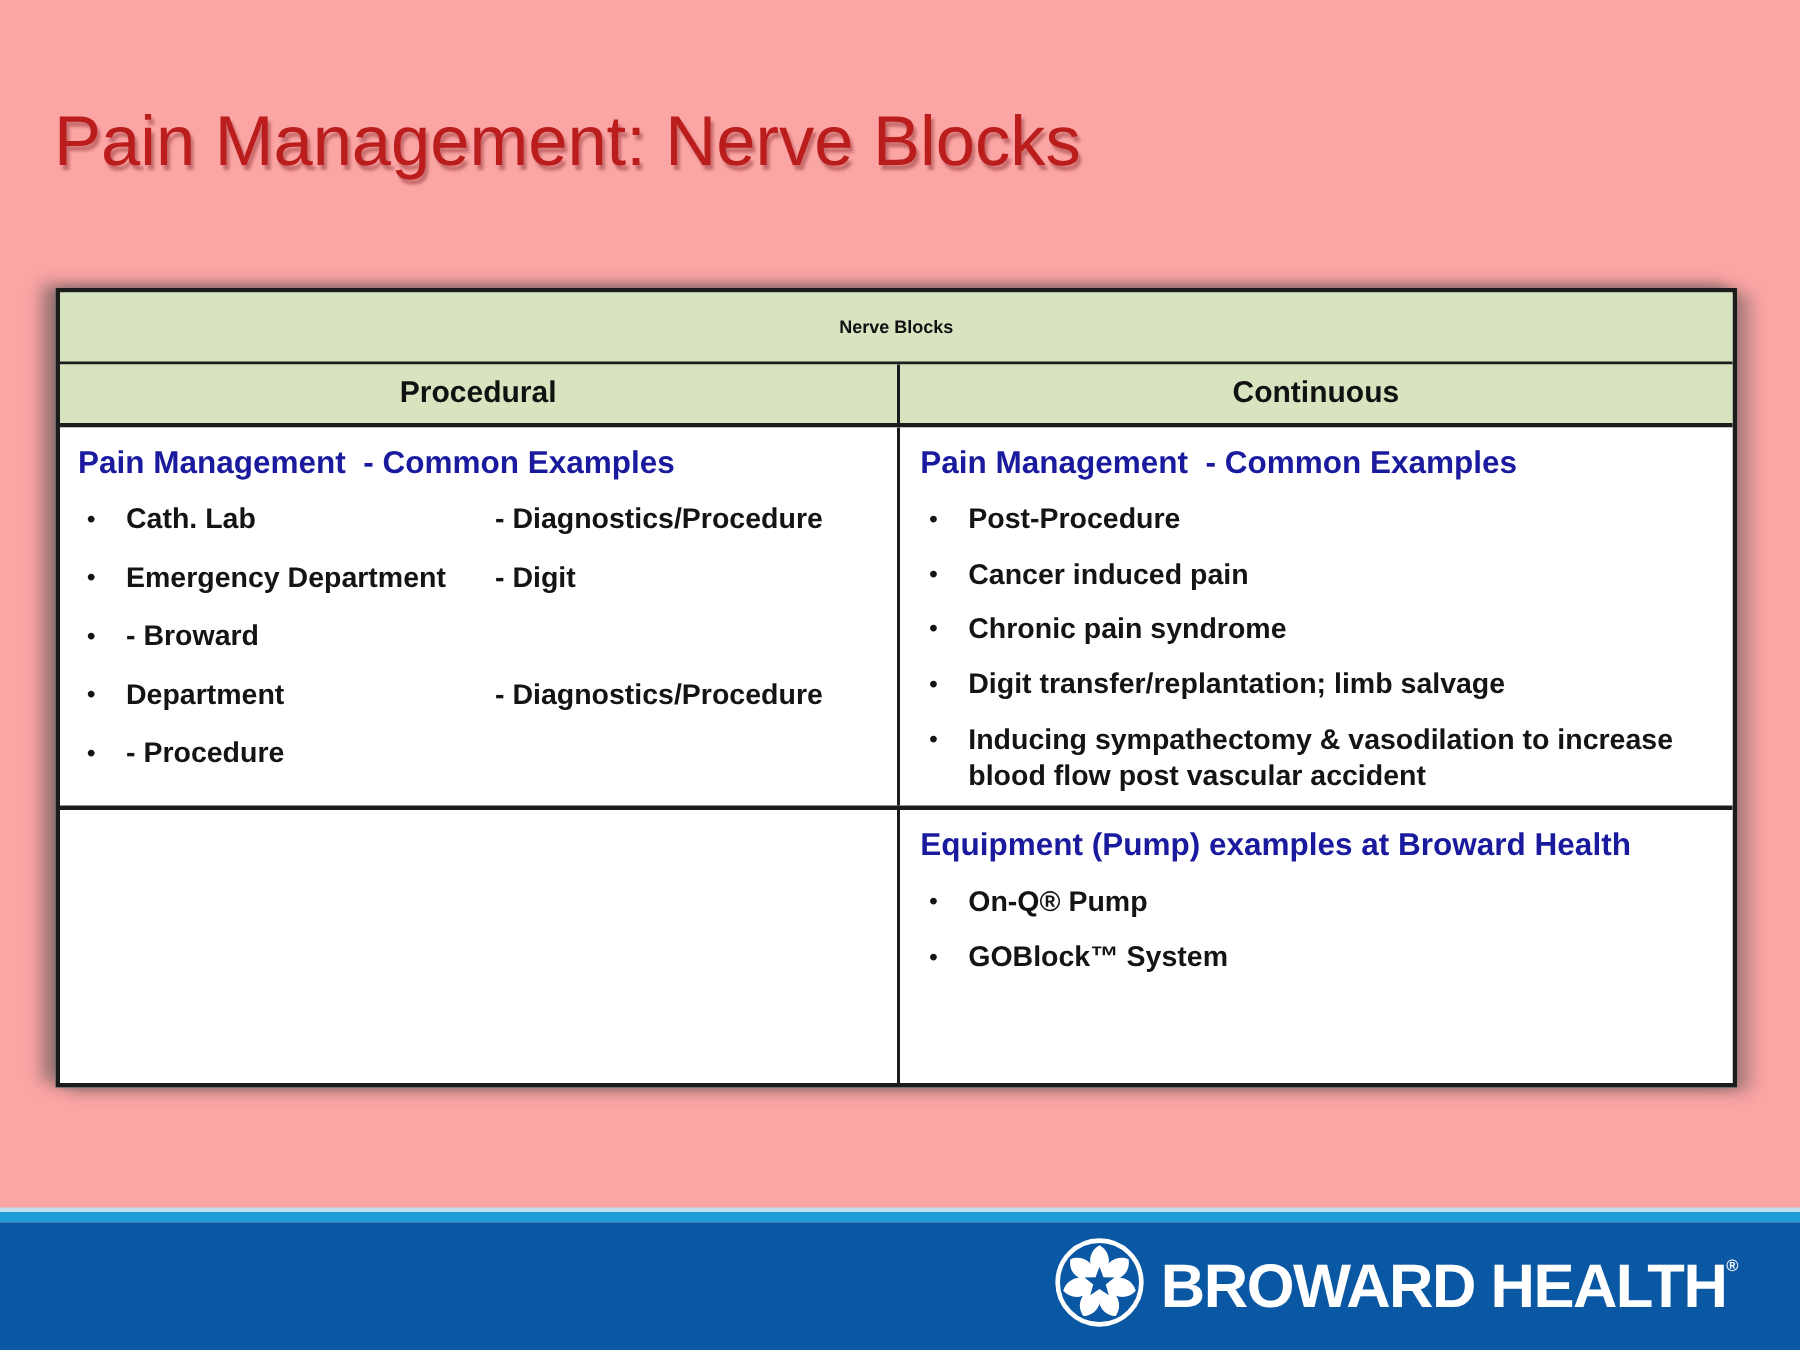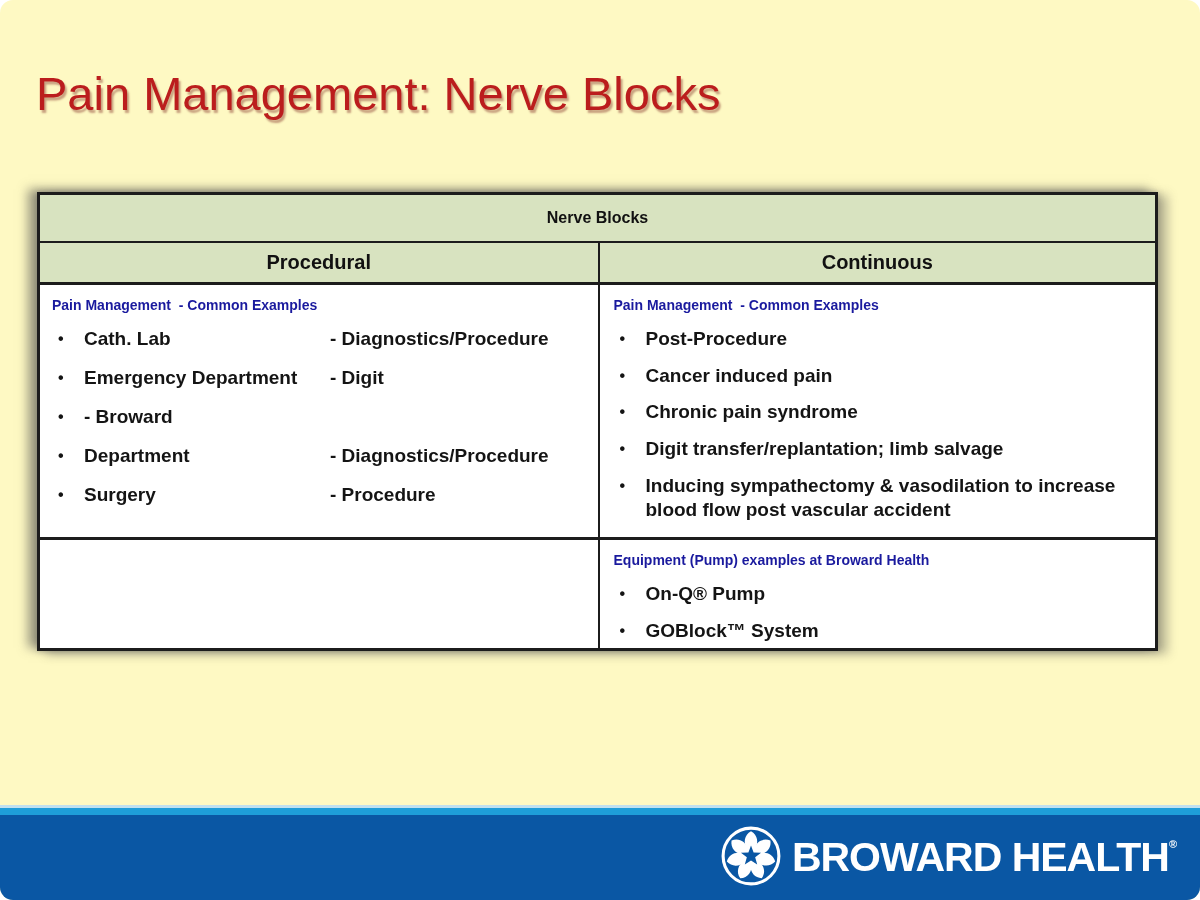--- a/index.html
+++ b/index.html
@@ -3,24 +3,23 @@
 <meta charset="utf-8">
 <style>
   * { margin: 0; padding: 0; box-sizing: border-box; }
   html, body { background: #ffffff; }
   body { font-family: "Liberation Sans", sans-serif; }
 
   .slide {
     position: relative;
     width: 1200px;
     height: 900px;
-    background: #fef9c3;
+    background: #fca5a5;
     overflow: hidden;
     margin: 0 auto;
-    border-radius: 13px;
   }
 
   
   .slide-title {
     position: absolute;
     left: 36px;
     top: 66px;
     font-size: 47px;
     font-weight: 400;
     letter-spacing: 0px;
@@ -42,21 +41,21 @@
                  0 0 6px rgba(90,90,90,0.35);
   }
 
   .row-title {
     height: 48px;
     background: #d8e3c0;
     border-bottom: 2px solid #1c1c1c;
     display: flex;
     align-items: center;
     justify-content: center;
-    font-size: 16px;
+    font-size: 12px;
     font-weight: 700;
     color: #111111;
   }
 
   .row-cols {
     height: 42px;
     background: #d8e3c0;
     border-bottom: 3px solid #1c1c1c;
     display: grid;
     grid-template-columns: 1fr 1fr;
@@ -72,30 +71,30 @@
   .col-head.right { border-left: 2px solid #1c1c1c; }
 
   .row-body1 {
     height: 255px;
     border-bottom: 3px solid #1c1c1c;
     display: grid;
     grid-template-columns: 1fr 1fr;
     background: #ffffff;
   }
   .row-body2 {
-    height: 108px;
+    height: 182px;
     display: grid;
     grid-template-columns: 1fr 1fr;
     background: #ffffff;
   }
   .cell { padding: 10px 10px 8px 12px; overflow: hidden; }
   .cell.right { border-left: 2px solid #1c1c1c; padding-left: 14px; }
 
   .cell-heading {
-    font-size: 14px;
+    font-size: 21px;
     font-weight: 700;
     color: #1a1a9e;
     white-space: pre-wrap;
     margin: 2px 0 14px 0;
   }
 
   .pitem {
     display: grid;
     grid-template-columns: 26px 246px 1fr;
     font-size: 19px;
@@ -131,21 +130,21 @@
     height: 95px;
   }
   .footer-line   { height: 3px; background: #bfe0f0; }
   .footer-accent { height: 7px; background: #1e9ed9; }
   .footer-main {
     height: 85px;
     background: #0a57a4;
     display: flex;
     align-items: center;
     justify-content: flex-end;
-    padding-right: 24px;
+    padding-right: 42px;
     gap: 10px;
   }
   .brand-text {
     color: #ffffff;
     font-size: 41px;
     font-weight: 700;
     letter-spacing: -1px;
     white-space: nowrap;
     line-height: 1;
   }
@@ -195,21 +194,20 @@
           <span class="bullet">•</span>
           <span>- Broward</span>
         </div>
         <div class="pitem">
           <span class="bullet">•</span>
           <span>Department</span>
           <span>- Diagnostics/Procedure</span>
         </div>
         <div class="pitem">
           <span class="bullet">•</span>
-          <span>Surgery</span>
           <span>- Procedure</span>
         </div>
       </div>
 
       <div class="cell right">
         <div class="cell-heading">Pain Management  - Common Examples</div>
 
         <div class="citem">
           <span class="bullet">•</span>
           <span>Post-Procedure</span>

